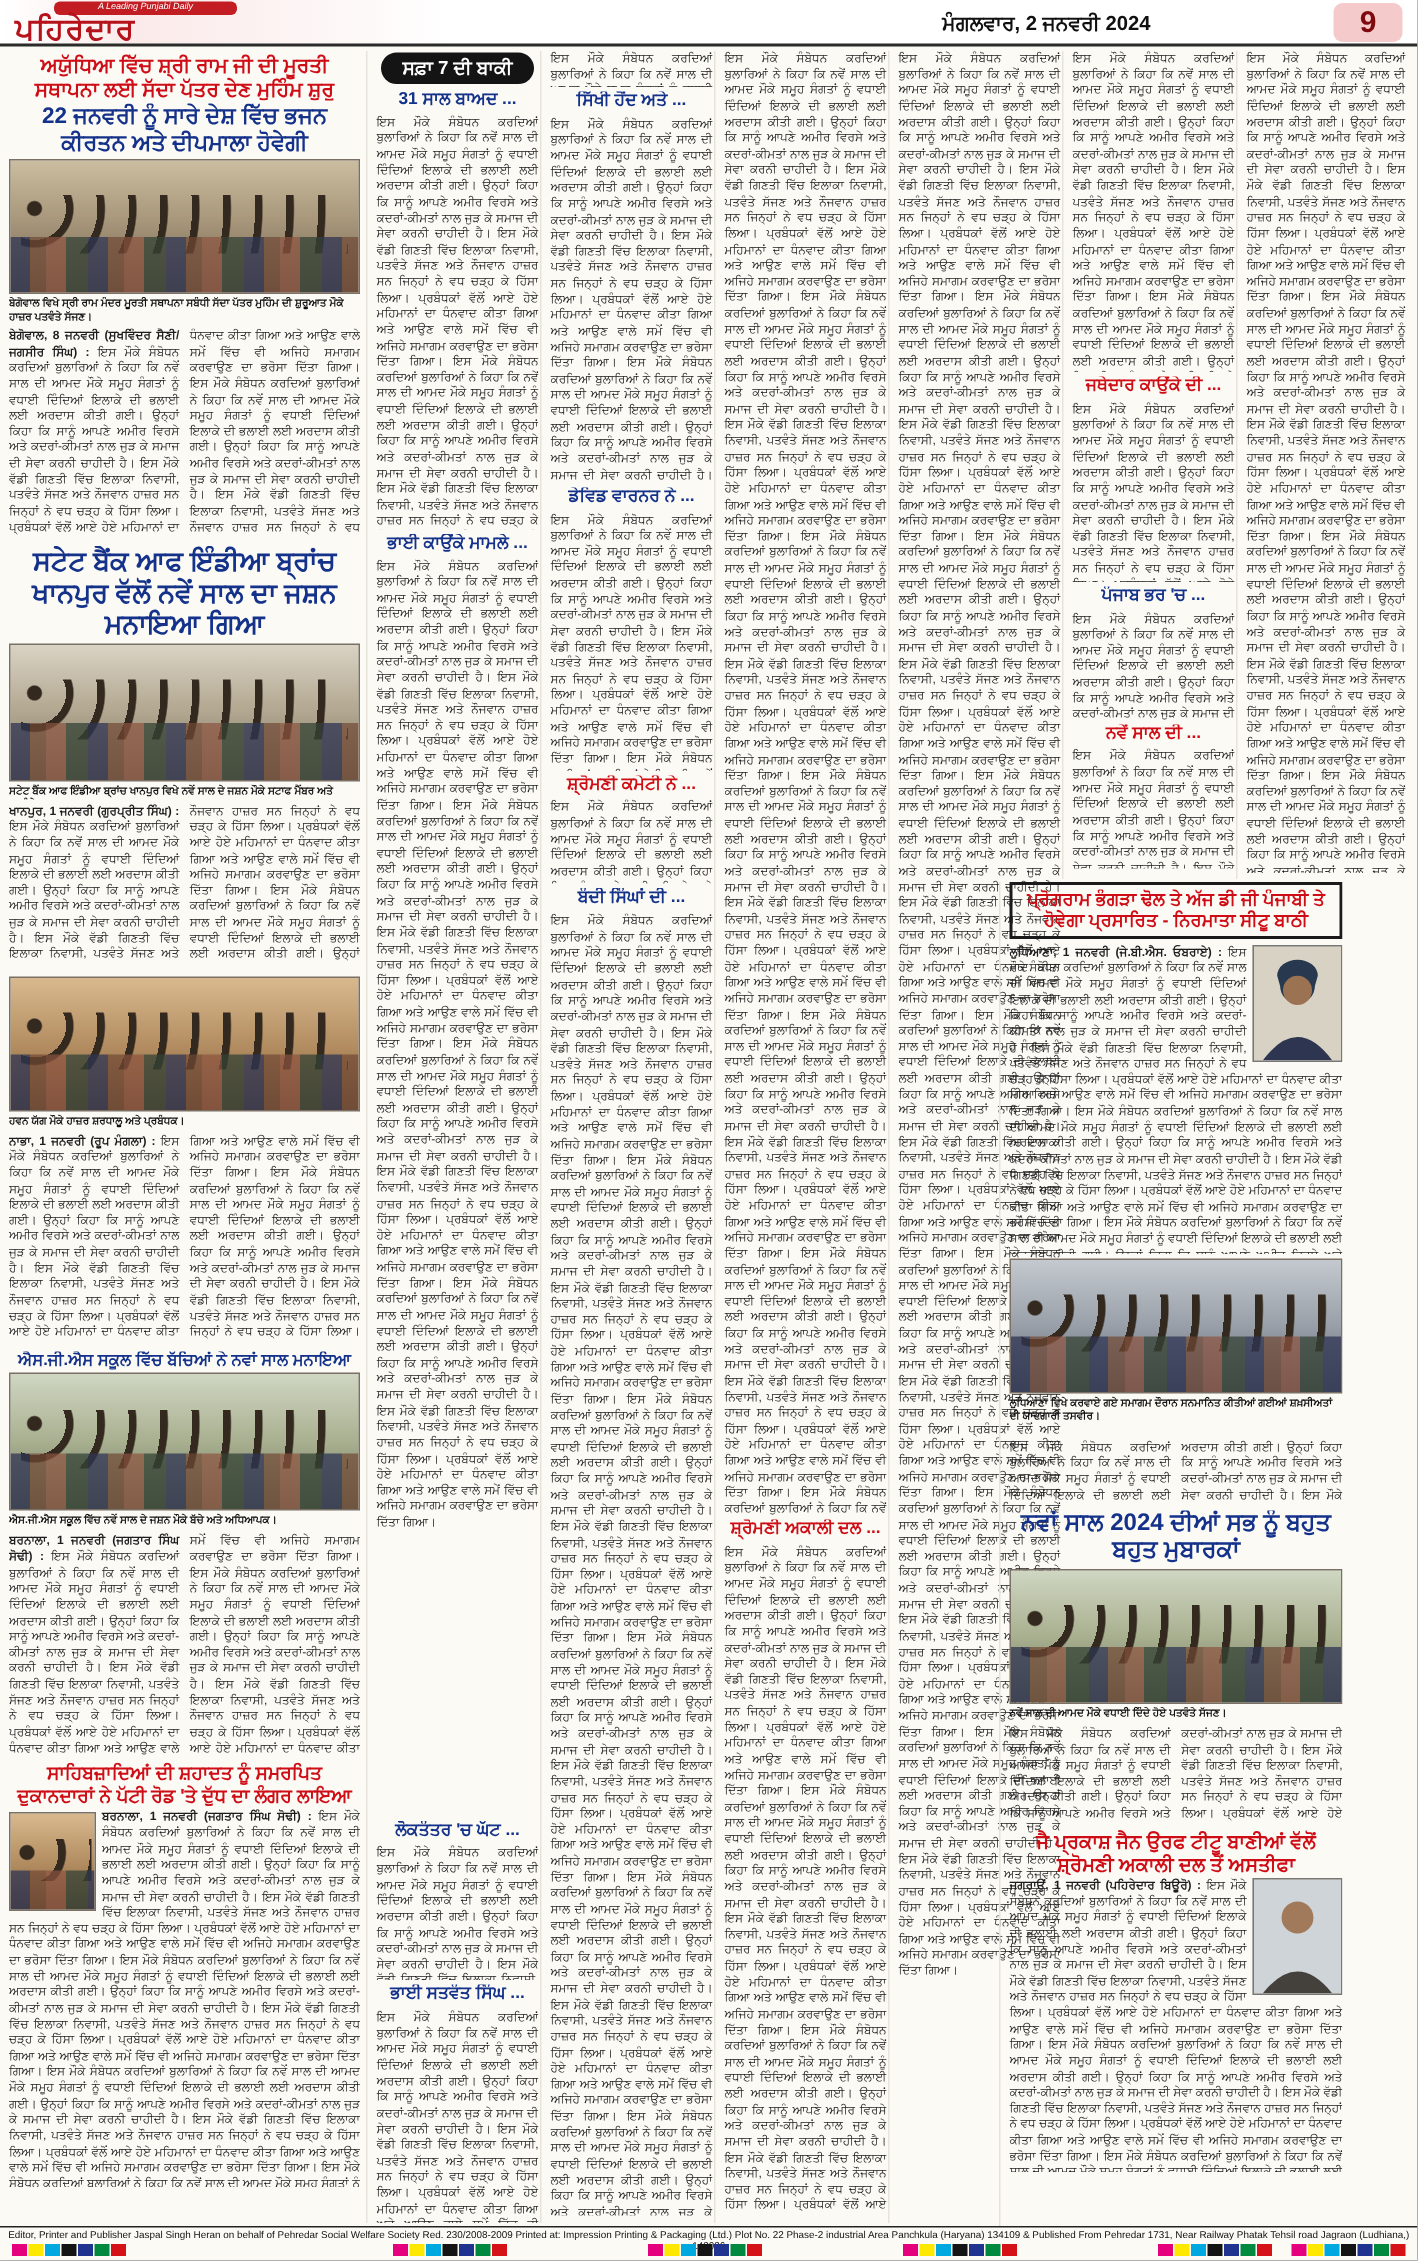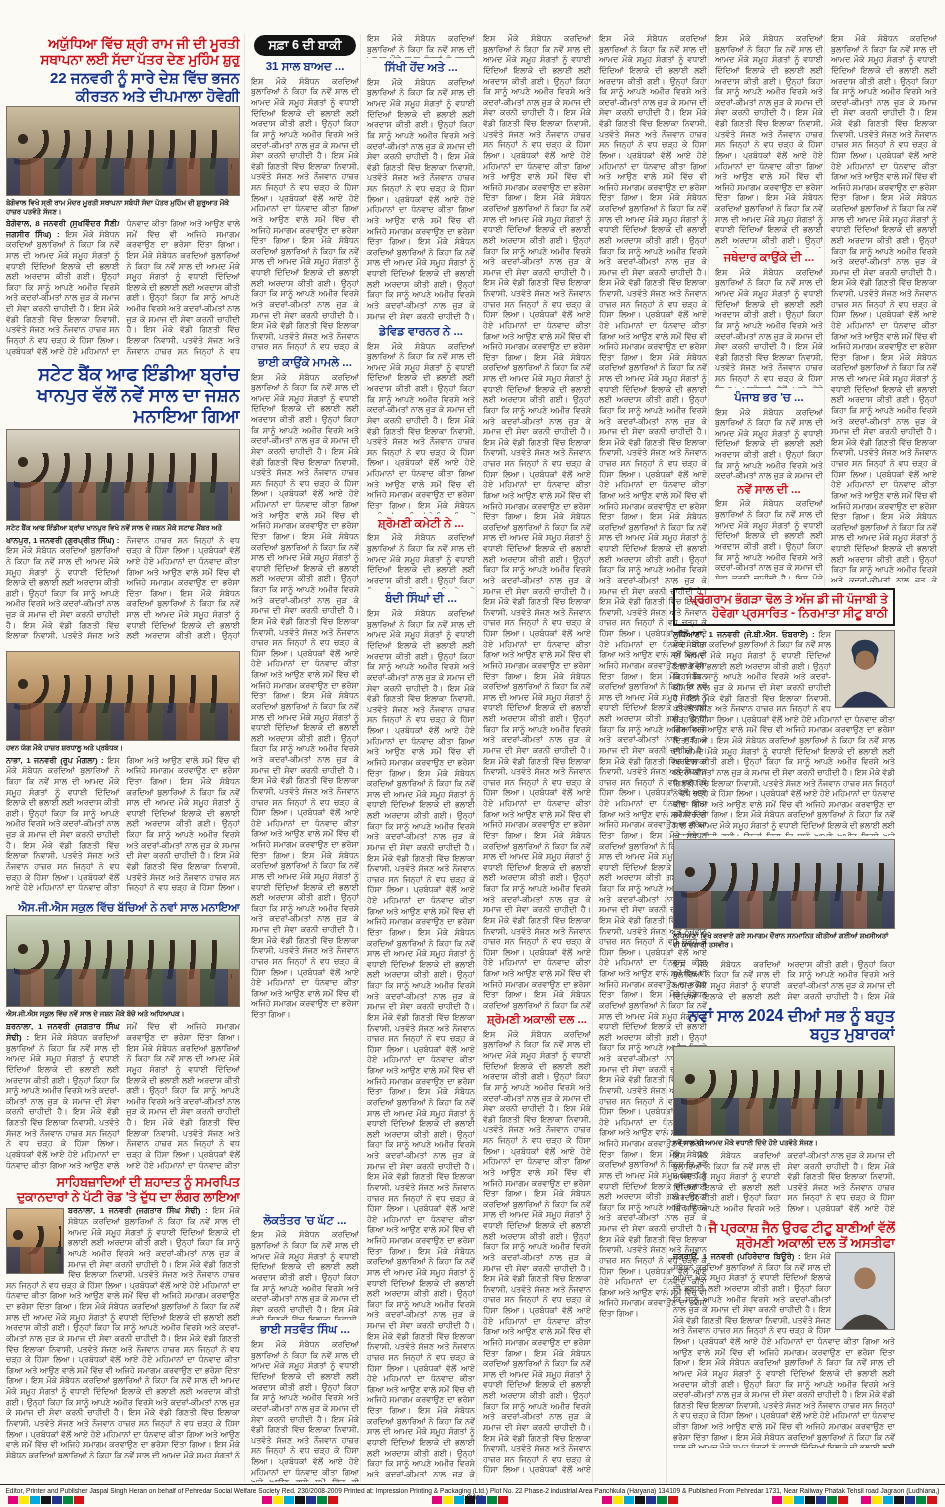--- a/index.html
+++ b/index.html
@@ -19,21 +19,21 @@
            text-align:center;font-size:20px;font-weight:bold;color:#7e0a10;line-height:26px}
 
   
   .col{top:34px;height:1448px;overflow:hidden}
   .vline{border-left:1px solid #e8e3da;padding-left:6px}
   .body-text{font-size:8px;line-height:1.33;text-align:justify;color:#1d1d1d;overflow:hidden;margin-bottom:3px}
   .lead{font-weight:bold}
   .two-col{column-count:2;column-gap:7px}
   .subhead{font-weight:bold;text-align:center;font-size:11.5px;line-height:1.2;margin:3px 0;overflow:hidden;white-space:nowrap}
   .red{color:#cf0d16}.blue{color:#15328b}
-  .hl{font-weight:bold;text-align:right;line-height:1.16;overflow:hidden;margin:2px 0}
+  .hl{font-weight:bold;text-align:center;line-height:1.16;overflow:hidden;margin:2px 0}
 
   
   .photo{position:relative;border:1px solid #7a7065;overflow:hidden;margin-bottom:2px}
   .photo::before{content:"";position:absolute;inset:26% 3% 30% 3%;
      background:repeating-radial-gradient(circle at 9px 9px,#33291f 0 4.5px,rgba(0,0,0,0) 5.5px 21px)}
   .photo::after{content:"";position:absolute;left:0;right:0;bottom:0;height:42%;
      background:repeating-linear-gradient(90deg,rgba(46,52,82,.75) 0 13px,rgba(112,72,52,.7) 13px 24px,
        rgba(140,83,63,.7) 24px 37px,rgba(52,66,52,.75) 37px 52px)}
   .ph-a{background:linear-gradient(180deg,#cbbd9f,#a8977b 45%,#6f6150)}
   .ph-b{background:linear-gradient(180deg,#d9d3c4,#b1a68f 50%,#7c7260)}
@@ -52,20 +52,28 @@
   .footer{left:0;top:1484px;width:945px;border-top:1.5px solid #222;padding-top:2px;text-align:center;
           font-size:6.6px;color:#111}
   .cbar{position:absolute;top:1496px;height:8px;display:flex;gap:1px}
   .cbar span{width:10px;height:8px;display:block}
 </style>
 </head>
 <body>
 
 <div id="page">
 
+  <div class="abs header">
+    <div>
+      <div class="ribbon">A Leading Punjabi Daily</div>
+      <div class="mast-title">ਪਹਿਰੇਦਾਰ</div>
+    </div>
+    <div class="hdr-date">ਮੰਗਲਵਾਰ, 2 ਜਨਵਰੀ 2024</div>
+    <div class="pagenum">9</div>
+  </div>
 
   <div class="abs" style="left:6px;top:34px;width:234px;height:1448px;overflow:hidden">
 
     <h2 class="hl red" style="font-size:13.5px">ਅਯੁੱਧਿਆ ਵਿੱਚ ਸ਼੍ਰੀ ਰਾਮ ਜੀ ਦੀ ਮੂਰਤੀ ਸਥਾਪਨਾ ਲਈ ਸੱਦਾ ਪੱਤਰ ਦੇਣ ਮੁਹਿੰਮ ਸ਼ੁਰੂ</h2>
     <h3 class="hl blue" style="font-size:15px;margin:1px 0 2px">22 ਜਨਵਰੀ ਨੂੰ ਸਾਰੇ ਦੇਸ਼ ਵਿੱਚ ਭਜਨ ਕੀਰਤਨ ਅਤੇ ਦੀਪਮਾਲਾ ਹੋਵੇਗੀ</h3>
     <div class="photo ph-a" style="height:90px"></div>
     <p class="caption" style="height:18px">ਬੇਗੋਵਾਲ ਵਿਖੇ ਸ੍ਰੀ ਰਾਮ ਮੰਦਰ ਮੂਰਤੀ ਸਥਾਪਨਾ ਸਬੰਧੀ ਸੱਦਾ ਪੱਤਰ ਮੁਹਿੰਮ ਦੀ ਸ਼ੁਰੂਆਤ ਮੌਕੇ ਹਾਜ਼ਰ ਪਤਵੰਤੇ ਸੱਜਣ।</p>
     <div class="body-text two-col" style="height:142px">
       <span class="lead">ਬੇਗੋਵਾਲ, 8 ਜਨਵਰੀ (ਸੁਖਵਿੰਦਰ ਸੈਣੀ/ਜਗਸੀਰ ਸਿੰਘ) :</span>
       <span>ਇਸ ਮੌਕੇ ਸੰਬੋਧਨ ਕਰਦਿਆਂ ਬੁਲਾਰਿਆਂ ਨੇ ਕਿਹਾ ਕਿ ਨਵੇਂ ਸਾਲ ਦੀ ਆਮਦ ਮੌਕੇ ਸਮੂਹ ਸੰਗਤਾਂ ਨੂੰ ਵਧਾਈ ਦਿੰਦਿਆਂ ਇਲਾਕੇ ਦੀ ਭਲਾਈ ਲਈ ਅਰਦਾਸ ਕੀਤੀ ਗਈ। ਉਨ੍ਹਾਂ ਕਿਹਾ ਕਿ ਸਾਨੂੰ ਆਪਣੇ ਅਮੀਰ ਵਿਰਸੇ ਅਤੇ ਕਦਰਾਂ-ਕੀਮਤਾਂ ਨਾਲ ਜੁੜ ਕੇ ਸਮਾਜ ਦੀ ਸੇਵਾ ਕਰਨੀ ਚਾਹੀਦੀ ਹੈ। ਇਸ ਮੌਕੇ ਵੱਡੀ ਗਿਣਤੀ ਵਿੱਚ ਇਲਾਕਾ ਨਿਵਾਸੀ, ਪਤਵੰਤੇ ਸੱਜਣ ਅਤੇ ਨੌਜਵਾਨ ਹਾਜ਼ਰ ਸਨ ਜਿਨ੍ਹਾਂ ਨੇ ਵਧ ਚੜ੍ਹ ਕੇ ਹਿੱਸਾ ਲਿਆ। ਪ੍ਰਬੰਧਕਾਂ ਵੱਲੋਂ ਆਏ ਹੋਏ ਮਹਿਮਾਨਾਂ ਦਾ ਧੰਨਵਾਦ ਕੀਤਾ ਗਿਆ ਅਤੇ ਆਉਣ ਵਾਲੇ ਸਮੇਂ ਵਿੱਚ ਵੀ ਅਜਿਹੇ ਸਮਾਗਮ ਕਰਵਾਉਣ ਦਾ ਭਰੋਸਾ ਦਿੱਤਾ ਗਿਆ। ਇਸ ਮੌਕੇ ਸੰਬੋਧਨ ਕਰਦਿਆਂ ਬੁਲਾਰਿਆਂ ਨੇ ਕਿਹਾ ਕਿ ਨਵੇਂ ਸਾਲ ਦੀ ਆਮਦ ਮੌਕੇ ਸਮੂਹ ਸੰਗਤਾਂ ਨੂੰ ਵਧਾਈ ਦਿੰਦਿਆਂ ਇਲਾਕੇ ਦੀ ਭਲਾਈ ਲਈ ਅਰਦਾਸ ਕੀਤੀ ਗਈ। ਉਨ੍ਹਾਂ ਕਿਹਾ ਕਿ ਸਾਨੂੰ ਆਪਣੇ ਅਮੀਰ ਵਿਰਸੇ ਅਤੇ ਕਦਰਾਂ-ਕੀਮਤਾਂ ਨਾਲ ਜੁੜ ਕੇ ਸਮਾਜ ਦੀ ਸੇਵਾ ਕਰਨੀ ਚਾਹੀਦੀ ਹੈ। ਇਸ ਮੌਕੇ ਵੱਡੀ ਗਿਣਤੀ ਵਿੱਚ ਇਲਾਕਾ ਨਿਵਾਸੀ, ਪਤਵੰਤੇ ਸੱਜਣ ਅਤੇ ਨੌਜਵਾਨ ਹਾਜ਼ਰ ਸਨ ਜਿਨ੍ਹਾਂ ਨੇ ਵਧ ਚੜ੍ਹ ਕੇ ਹਿੱਸਾ ਲਿਆ। ਪ੍ਰਬੰਧਕਾਂ ਵੱਲੋਂ ਆਏ ਹੋਏ ਮਹਿਮਾਨਾਂ ਦਾ ਧੰਨਵਾਦ ਕੀਤਾ ਗਿਆ ਅਤੇ ਆਉਣ ਵਾਲੇ ਸਮੇਂ ਵਿੱਚ ਵੀ ਅਜਿਹੇ ਸਮਾਗਮ ਕਰਵਾਉਣ ਦਾ ਭਰੋਸਾ ਦਿੱਤਾ ਗਿਆ। ਇਸ ਮੌਕੇ ਸੰਬੋਧਨ ਕਰਦਿਆਂ ਬੁਲਾਰਿਆਂ ਨੇ ਕਿਹਾ ਕਿ ਨਵੇਂ ਸਾਲ ਦੀ ਆਮਦ ਮੌਕੇ ਸਮੂਹ ਸੰਗਤਾਂ ਨੂੰ ਵਧਾਈ ਦਿੰਦਿਆਂ ਇਲਾਕੇ ਦੀ ਭਲਾਈ ਲਈ ਅਰਦਾਸ ਕੀਤੀ ਗਈ। ਉਨ੍ਹਾਂ ਕਿਹਾ ਕਿ ਸਾਨੂੰ ਆਪਣੇ ਅਮੀਰ ਵਿਰਸੇ ਅਤੇ ਕਦਰਾਂ-ਕੀਮਤਾਂ ਨਾਲ ਜੁੜ ਕੇ ਸਮਾਜ ਦੀ ਸੇਵਾ ਕਰਨੀ ਚਾਹੀਦੀ ਹੈ। ਇਸ ਮੌਕੇ ਵੱਡੀ ਗਿਣਤੀ ਵਿੱਚ ਇਲਾਕਾ ਨਿਵਾਸੀ, ਪਤਵੰਤੇ ਸੱਜਣ ਅਤੇ ਨੌਜਵਾਨ ਹਾਜ਼ਰ ਸਨ ਜਿਨ੍ਹਾਂ ਨੇ ਵਧ ਚੜ੍ਹ ਕੇ ਹਿੱਸਾ ਲਿਆ। ਪ੍ਰਬੰਧਕਾਂ ਵੱਲੋਂ ਆਏ ਹੋਏ ਮਹਿਮਾਨਾਂ ਦਾ ਧੰਨਵਾਦ ਕੀਤਾ ਗਿਆ ਅਤੇ ਆਉਣ ਵਾਲੇ ਸਮੇਂ ਵਿੱਚ ਵੀ ਅਜਿਹੇ ਸਮਾਗਮ ਕਰਵਾਉਣ ਦਾ ਭਰੋਸਾ ਦਿੱਤਾ ਗਿਆ। ਇਸ ਮੌਕੇ ਸੰਬੋਧਨ ਕਰਦਿਆਂ ਬੁਲਾਰਿਆਂ ਨੇ ਕਿਹਾ ਕਿ ਨਵੇਂ ਸਾਲ ਦੀ ਆਮਦ ਮੌਕੇ ਸਮੂਹ ਸੰਗਤਾਂ ਨੂੰ ਵਧਾਈ ਦਿੰਦਿਆਂ ਇਲਾਕੇ ਦੀ ਭਲਾਈ ਲਈ ਅਰਦਾਸ ਕੀਤੀ ਗਈ। ਉਨ੍ਹਾਂ ਕਿਹਾ ਕਿ ਸਾਨੂੰ ਆਪਣੇ ਅਮੀਰ ਵਿਰਸੇ ਅਤੇ ਕਦਰਾਂ-ਕੀਮਤਾਂ ਨਾਲ ਜੁੜ ਕੇ ਸਮਾਜ ਦੀ ਸੇਵਾ ਕਰਨੀ ਚਾਹੀਦੀ ਹੈ। ਇਸ ਮੌਕੇ ਵੱਡੀ ਗਿਣਤੀ ਵਿੱਚ ਇਲਾਕਾ ਨਿਵਾਸੀ, ਪਤਵੰਤੇ ਸੱਜਣ ਅਤੇ ਨੌਜਵਾਨ ਹਾਜ਼ਰ ਸਨ ਜਿਨ੍ਹਾਂ ਨੇ ਵਧ ਚੜ੍ਹ ਕੇ ਹਿੱਸਾ ਲਿਆ। ਪ੍ਰਬੰਧਕਾਂ ਵੱਲੋਂ ਆਏ ਹੋਏ ਮਹਿਮਾਨਾਂ ਦਾ ਧੰਨਵਾਦ ਕੀਤਾ ਗਿਆ ਅਤੇ ਆਉਣ ਵਾਲੇ ਸਮੇਂ ਵਿੱਚ ਵੀ ਅਜਿਹੇ ਸਮਾਗਮ ਕਰਵਾਉਣ ਦਾ ਭਰੋਸਾ ਦਿੱਤਾ ਗਿਆ।</span>
@@ -96,21 +104,21 @@
 
     <h2 class="hl red" style="font-size:12.5px">ਸਾਹਿਬਜ਼ਾਦਿਆਂ ਦੀ ਸ਼ਹਾਦਤ ਨੂੰ ਸਮਰਪਿਤ ਦੁਕਾਨਦਾਰਾਂ ਨੇ ਪੱਟੀ ਰੋਡ 'ਤੇ ਦੁੱਧ ਦਾ ਲੰਗਰ ਲਾਇਆ</h2>
     <div class="body-text" style="height:252px">
       <div class="photo ph-c floatphoto-l"></div>
       <span class="lead">ਬਰਨਾਲਾ, 1 ਜਨਵਰੀ (ਜਗਤਾਰ ਸਿੰਘ ਸੋਢੀ) :</span>
       <span>ਇਸ ਮੌਕੇ ਸੰਬੋਧਨ ਕਰਦਿਆਂ ਬੁਲਾਰਿਆਂ ਨੇ ਕਿਹਾ ਕਿ ਨਵੇਂ ਸਾਲ ਦੀ ਆਮਦ ਮੌਕੇ ਸਮੂਹ ਸੰਗਤਾਂ ਨੂੰ ਵਧਾਈ ਦਿੰਦਿਆਂ ਇਲਾਕੇ ਦੀ ਭਲਾਈ ਲਈ ਅਰਦਾਸ ਕੀਤੀ ਗਈ। ਉਨ੍ਹਾਂ ਕਿਹਾ ਕਿ ਸਾਨੂੰ ਆਪਣੇ ਅਮੀਰ ਵਿਰਸੇ ਅਤੇ ਕਦਰਾਂ-ਕੀਮਤਾਂ ਨਾਲ ਜੁੜ ਕੇ ਸਮਾਜ ਦੀ ਸੇਵਾ ਕਰਨੀ ਚਾਹੀਦੀ ਹੈ। ਇਸ ਮੌਕੇ ਵੱਡੀ ਗਿਣਤੀ ਵਿੱਚ ਇਲਾਕਾ ਨਿਵਾਸੀ, ਪਤਵੰਤੇ ਸੱਜਣ ਅਤੇ ਨੌਜਵਾਨ ਹਾਜ਼ਰ ਸਨ ਜਿਨ੍ਹਾਂ ਨੇ ਵਧ ਚੜ੍ਹ ਕੇ ਹਿੱਸਾ ਲਿਆ। ਪ੍ਰਬੰਧਕਾਂ ਵੱਲੋਂ ਆਏ ਹੋਏ ਮਹਿਮਾਨਾਂ ਦਾ ਧੰਨਵਾਦ ਕੀਤਾ ਗਿਆ ਅਤੇ ਆਉਣ ਵਾਲੇ ਸਮੇਂ ਵਿੱਚ ਵੀ ਅਜਿਹੇ ਸਮਾਗਮ ਕਰਵਾਉਣ ਦਾ ਭਰੋਸਾ ਦਿੱਤਾ ਗਿਆ। ਇਸ ਮੌਕੇ ਸੰਬੋਧਨ ਕਰਦਿਆਂ ਬੁਲਾਰਿਆਂ ਨੇ ਕਿਹਾ ਕਿ ਨਵੇਂ ਸਾਲ ਦੀ ਆਮਦ ਮੌਕੇ ਸਮੂਹ ਸੰਗਤਾਂ ਨੂੰ ਵਧਾਈ ਦਿੰਦਿਆਂ ਇਲਾਕੇ ਦੀ ਭਲਾਈ ਲਈ ਅਰਦਾਸ ਕੀਤੀ ਗਈ। ਉਨ੍ਹਾਂ ਕਿਹਾ ਕਿ ਸਾਨੂੰ ਆਪਣੇ ਅਮੀਰ ਵਿਰਸੇ ਅਤੇ ਕਦਰਾਂ-ਕੀਮਤਾਂ ਨਾਲ ਜੁੜ ਕੇ ਸਮਾਜ ਦੀ ਸੇਵਾ ਕਰਨੀ ਚਾਹੀਦੀ ਹੈ। ਇਸ ਮੌਕੇ ਵੱਡੀ ਗਿਣਤੀ ਵਿੱਚ ਇਲਾਕਾ ਨਿਵਾਸੀ, ਪਤਵੰਤੇ ਸੱਜਣ ਅਤੇ ਨੌਜਵਾਨ ਹਾਜ਼ਰ ਸਨ ਜਿਨ੍ਹਾਂ ਨੇ ਵਧ ਚੜ੍ਹ ਕੇ ਹਿੱਸਾ ਲਿਆ। ਪ੍ਰਬੰਧਕਾਂ ਵੱਲੋਂ ਆਏ ਹੋਏ ਮਹਿਮਾਨਾਂ ਦਾ ਧੰਨਵਾਦ ਕੀਤਾ ਗਿਆ ਅਤੇ ਆਉਣ ਵਾਲੇ ਸਮੇਂ ਵਿੱਚ ਵੀ ਅਜਿਹੇ ਸਮਾਗਮ ਕਰਵਾਉਣ ਦਾ ਭਰੋਸਾ ਦਿੱਤਾ ਗਿਆ। ਇਸ ਮੌਕੇ ਸੰਬੋਧਨ ਕਰਦਿਆਂ ਬੁਲਾਰਿਆਂ ਨੇ ਕਿਹਾ ਕਿ ਨਵੇਂ ਸਾਲ ਦੀ ਆਮਦ ਮੌਕੇ ਸਮੂਹ ਸੰਗਤਾਂ ਨੂੰ ਵਧਾਈ ਦਿੰਦਿਆਂ ਇਲਾਕੇ ਦੀ ਭਲਾਈ ਲਈ ਅਰਦਾਸ ਕੀਤੀ ਗਈ। ਉਨ੍ਹਾਂ ਕਿਹਾ ਕਿ ਸਾਨੂੰ ਆਪਣੇ ਅਮੀਰ ਵਿਰਸੇ ਅਤੇ ਕਦਰਾਂ-ਕੀਮਤਾਂ ਨਾਲ ਜੁੜ ਕੇ ਸਮਾਜ ਦੀ ਸੇਵਾ ਕਰਨੀ ਚਾਹੀਦੀ ਹੈ। ਇਸ ਮੌਕੇ ਵੱਡੀ ਗਿਣਤੀ ਵਿੱਚ ਇਲਾਕਾ ਨਿਵਾਸੀ, ਪਤਵੰਤੇ ਸੱਜਣ ਅਤੇ ਨੌਜਵਾਨ ਹਾਜ਼ਰ ਸਨ ਜਿਨ੍ਹਾਂ ਨੇ ਵਧ ਚੜ੍ਹ ਕੇ ਹਿੱਸਾ ਲਿਆ। ਪ੍ਰਬੰਧਕਾਂ ਵੱਲੋਂ ਆਏ ਹੋਏ ਮਹਿਮਾਨਾਂ ਦਾ ਧੰਨਵਾਦ ਕੀਤਾ ਗਿਆ ਅਤੇ ਆਉਣ ਵਾਲੇ ਸਮੇਂ ਵਿੱਚ ਵੀ ਅਜਿਹੇ ਸਮਾਗਮ ਕਰਵਾਉਣ ਦਾ ਭਰੋਸਾ ਦਿੱਤਾ ਗਿਆ। ਇਸ ਮੌਕੇ ਸੰਬੋਧਨ ਕਰਦਿਆਂ ਬੁਲਾਰਿਆਂ ਨੇ ਕਿਹਾ ਕਿ ਨਵੇਂ ਸਾਲ ਦੀ ਆਮਦ ਮੌਕੇ ਸਮੂਹ ਸੰਗਤਾਂ ਨੂੰ ਵਧਾਈ ਦਿੰਦਿਆਂ ਇਲਾਕੇ ਦੀ ਭਲਾਈ ਲਈ ਅਰਦਾਸ ਕੀਤੀ ਗਈ। ਉਨ੍ਹਾਂ ਕਿਹਾ ਕਿ ਸਾਨੂੰ ਆਪਣੇ ਅਮੀਰ ਵਿਰਸੇ ਅਤੇ ਕਦਰਾਂ-ਕੀਮਤਾਂ ਨਾਲ ਜੁੜ ਕੇ ਸਮਾਜ ਦੀ ਸੇਵਾ ਕਰਨੀ ਚਾਹੀਦੀ ਹੈ। ਇਸ ਮੌਕੇ ਵੱਡੀ ਗਿਣਤੀ ਵਿੱਚ ਇਲਾਕਾ ਨਿਵਾਸੀ, ਪਤਵੰਤੇ ਸੱਜਣ ਅਤੇ ਨੌਜਵਾਨ ਹਾਜ਼ਰ ਸਨ ਜਿਨ੍ਹਾਂ ਨੇ ਵਧ ਚੜ੍ਹ ਕੇ ਹਿੱਸਾ ਲਿਆ। ਪ੍ਰਬੰਧਕਾਂ ਵੱਲੋਂ ਆਏ ਹੋਏ ਮਹਿਮਾਨਾਂ ਦਾ ਧੰਨਵਾਦ ਕੀਤਾ ਗਿਆ ਅਤੇ ਆਉਣ ਵਾਲੇ ਸਮੇਂ ਵਿੱਚ ਵੀ ਅਜਿਹੇ ਸਮਾਗਮ ਕਰਵਾਉਣ ਦਾ ਭਰੋਸਾ ਦਿੱਤਾ ਗਿਆ।</span>
     </div>
   </div>
 
   <div class="abs col vline" style="left:244px;width:115px">
-    <div class="capsule">ਸਫ਼ਾ 6 ਦੀ ਬਾਕੀ</div>
+    <div class="capsule">ਸਫ਼ਾ 7 ਦੀ ਬਾਕੀ</div>
     <div class="subhead blue">31 ਸਾਲ ਬਾਅਦ ...</div>
     <div class="body-text" style="height:276px"><span>ਇਸ ਮੌਕੇ ਸੰਬੋਧਨ ਕਰਦਿਆਂ ਬੁਲਾਰਿਆਂ ਨੇ ਕਿਹਾ ਕਿ ਨਵੇਂ ਸਾਲ ਦੀ ਆਮਦ ਮੌਕੇ ਸਮੂਹ ਸੰਗਤਾਂ ਨੂੰ ਵਧਾਈ ਦਿੰਦਿਆਂ ਇਲਾਕੇ ਦੀ ਭਲਾਈ ਲਈ ਅਰਦਾਸ ਕੀਤੀ ਗਈ। ਉਨ੍ਹਾਂ ਕਿਹਾ ਕਿ ਸਾਨੂੰ ਆਪਣੇ ਅਮੀਰ ਵਿਰਸੇ ਅਤੇ ਕਦਰਾਂ-ਕੀਮਤਾਂ ਨਾਲ ਜੁੜ ਕੇ ਸਮਾਜ ਦੀ ਸੇਵਾ ਕਰਨੀ ਚਾਹੀਦੀ ਹੈ। ਇਸ ਮੌਕੇ ਵੱਡੀ ਗਿਣਤੀ ਵਿੱਚ ਇਲਾਕਾ ਨਿਵਾਸੀ, ਪਤਵੰਤੇ ਸੱਜਣ ਅਤੇ ਨੌਜਵਾਨ ਹਾਜ਼ਰ ਸਨ ਜਿਨ੍ਹਾਂ ਨੇ ਵਧ ਚੜ੍ਹ ਕੇ ਹਿੱਸਾ ਲਿਆ। ਪ੍ਰਬੰਧਕਾਂ ਵੱਲੋਂ ਆਏ ਹੋਏ ਮਹਿਮਾਨਾਂ ਦਾ ਧੰਨਵਾਦ ਕੀਤਾ ਗਿਆ ਅਤੇ ਆਉਣ ਵਾਲੇ ਸਮੇਂ ਵਿੱਚ ਵੀ ਅਜਿਹੇ ਸਮਾਗਮ ਕਰਵਾਉਣ ਦਾ ਭਰੋਸਾ ਦਿੱਤਾ ਗਿਆ। ਇਸ ਮੌਕੇ ਸੰਬੋਧਨ ਕਰਦਿਆਂ ਬੁਲਾਰਿਆਂ ਨੇ ਕਿਹਾ ਕਿ ਨਵੇਂ ਸਾਲ ਦੀ ਆਮਦ ਮੌਕੇ ਸਮੂਹ ਸੰਗਤਾਂ ਨੂੰ ਵਧਾਈ ਦਿੰਦਿਆਂ ਇਲਾਕੇ ਦੀ ਭਲਾਈ ਲਈ ਅਰਦਾਸ ਕੀਤੀ ਗਈ। ਉਨ੍ਹਾਂ ਕਿਹਾ ਕਿ ਸਾਨੂੰ ਆਪਣੇ ਅਮੀਰ ਵਿਰਸੇ ਅਤੇ ਕਦਰਾਂ-ਕੀਮਤਾਂ ਨਾਲ ਜੁੜ ਕੇ ਸਮਾਜ ਦੀ ਸੇਵਾ ਕਰਨੀ ਚਾਹੀਦੀ ਹੈ। ਇਸ ਮੌਕੇ ਵੱਡੀ ਗਿਣਤੀ ਵਿੱਚ ਇਲਾਕਾ ਨਿਵਾਸੀ, ਪਤਵੰਤੇ ਸੱਜਣ ਅਤੇ ਨੌਜਵਾਨ ਹਾਜ਼ਰ ਸਨ ਜਿਨ੍ਹਾਂ ਨੇ ਵਧ ਚੜ੍ਹ ਕੇ ਹਿੱਸਾ ਲਿਆ। ਪ੍ਰਬੰਧਕਾਂ ਵੱਲੋਂ ਆਏ ਹੋਏ ਮਹਿਮਾਨਾਂ ਦਾ ਧੰਨਵਾਦ ਕੀਤਾ ਗਿਆ ਅਤੇ ਆਉਣ ਵਾਲੇ ਸਮੇਂ ਵਿੱਚ ਵੀ ਅਜਿਹੇ ਸਮਾਗਮ ਕਰਵਾਉਣ ਦਾ ਭਰੋਸਾ ਦਿੱਤਾ ਗਿਆ। ਇਸ ਮੌਕੇ ਸੰਬੋਧਨ ਕਰਦਿਆਂ ਬੁਲਾਰਿਆਂ ਨੇ ਕਿਹਾ ਕਿ ਨਵੇਂ ਸਾਲ ਦੀ ਆਮਦ ਮੌਕੇ ਸਮੂਹ ਸੰਗਤਾਂ ਨੂੰ ਵਧਾਈ ਦਿੰਦਿਆਂ ਇਲਾਕੇ ਦੀ ਭਲਾਈ ਲਈ ਅਰਦਾਸ ਕੀਤੀ ਗਈ। ਉਨ੍ਹਾਂ ਕਿਹਾ ਕਿ ਸਾਨੂੰ ਆਪਣੇ ਅਮੀਰ ਵਿਰਸੇ ਅਤੇ ਕਦਰਾਂ-ਕੀਮਤਾਂ ਨਾਲ ਜੁੜ ਕੇ ਸਮਾਜ ਦੀ ਸੇਵਾ ਕਰਨੀ ਚਾਹੀਦੀ ਹੈ। ਇਸ ਮੌਕੇ ਵੱਡੀ ਗਿਣਤੀ ਵਿੱਚ ਇਲਾਕਾ ਨਿਵਾਸੀ, ਪਤਵੰਤੇ ਸੱਜਣ ਅਤੇ ਨੌਜਵਾਨ ਹਾਜ਼ਰ ਸਨ ਜਿਨ੍ਹਾਂ ਨੇ ਵਧ ਚੜ੍ਹ ਕੇ ਹਿੱਸਾ ਲਿਆ। ਪ੍ਰਬੰਧਕਾਂ ਵੱਲੋਂ ਆਏ ਹੋਏ ਮਹਿਮਾਨਾਂ ਦਾ ਧੰਨਵਾਦ ਕੀਤਾ ਗਿਆ ਅਤੇ ਆਉਣ ਵਾਲੇ ਸਮੇਂ ਵਿੱਚ ਵੀ ਅਜਿਹੇ ਸਮਾਗਮ ਕਰਵਾਉਣ ਦਾ ਭਰੋਸਾ ਦਿੱਤਾ ਗਿਆ। ਇਸ ਮੌਕੇ ਸੰਬੋਧਨ ਕਰਦਿਆਂ ਬੁਲਾਰਿਆਂ ਨੇ ਕਿਹਾ ਕਿ ਨਵੇਂ ਸਾਲ ਦੀ ਆਮਦ ਮੌਕੇ ਸਮੂਹ ਸੰਗਤਾਂ ਨੂੰ ਵਧਾਈ ਦਿੰਦਿਆਂ ਇਲਾਕੇ ਦੀ ਭਲਾਈ ਲਈ ਅਰਦਾਸ ਕੀਤੀ ਗਈ। ਉਨ੍ਹਾਂ ਕਿਹਾ ਕਿ ਸਾਨੂੰ ਆਪਣੇ ਅਮੀਰ ਵਿਰਸੇ ਅਤੇ ਕਦਰਾਂ-ਕੀਮਤਾਂ ਨਾਲ ਜੁੜ ਕੇ ਸਮਾਜ ਦੀ ਸੇਵਾ ਕਰਨੀ ਚਾਹੀਦੀ ਹੈ। ਇਸ ਮੌਕੇ ਵੱਡੀ ਗਿਣਤੀ ਵਿੱਚ ਇਲਾਕਾ ਨਿਵਾਸੀ, ਪਤਵੰਤੇ ਸੱਜਣ ਅਤੇ ਨੌਜਵਾਨ ਹਾਜ਼ਰ ਸਨ ਜਿਨ੍ਹਾਂ ਨੇ ਵਧ ਚੜ੍ਹ ਕੇ ਹਿੱਸਾ ਲਿਆ। ਪ੍ਰਬੰਧਕਾਂ ਵੱਲੋਂ ਆਏ ਹੋਏ ਮਹਿਮਾਨਾਂ ਦਾ ਧੰਨਵਾਦ ਕੀਤਾ ਗਿਆ ਅਤੇ ਆਉਣ ਵਾਲੇ ਸਮੇਂ ਵਿੱਚ ਵੀ ਅਜਿਹੇ ਸਮਾਗਮ ਕਰਵਾਉਣ ਦਾ ਭਰੋਸਾ ਦਿੱਤਾ ਗਿਆ।</span></div>
     <div class="subhead blue">ਭਾਈ ਕਾਉਂਕੇ ਮਾਮਲੇ ...</div>
     <div class="body-text" style="height:838px"><span>ਇਸ ਮੌਕੇ ਸੰਬੋਧਨ ਕਰਦਿਆਂ ਬੁਲਾਰਿਆਂ ਨੇ ਕਿਹਾ ਕਿ ਨਵੇਂ ਸਾਲ ਦੀ ਆਮਦ ਮੌਕੇ ਸਮੂਹ ਸੰਗਤਾਂ ਨੂੰ ਵਧਾਈ ਦਿੰਦਿਆਂ ਇਲਾਕੇ ਦੀ ਭਲਾਈ ਲਈ ਅਰਦਾਸ ਕੀਤੀ ਗਈ। ਉਨ੍ਹਾਂ ਕਿਹਾ ਕਿ ਸਾਨੂੰ ਆਪਣੇ ਅਮੀਰ ਵਿਰਸੇ ਅਤੇ ਕਦਰਾਂ-ਕੀਮਤਾਂ ਨਾਲ ਜੁੜ ਕੇ ਸਮਾਜ ਦੀ ਸੇਵਾ ਕਰਨੀ ਚਾਹੀਦੀ ਹੈ। ਇਸ ਮੌਕੇ ਵੱਡੀ ਗਿਣਤੀ ਵਿੱਚ ਇਲਾਕਾ ਨਿਵਾਸੀ, ਪਤਵੰਤੇ ਸੱਜਣ ਅਤੇ ਨੌਜਵਾਨ ਹਾਜ਼ਰ ਸਨ ਜਿਨ੍ਹਾਂ ਨੇ ਵਧ ਚੜ੍ਹ ਕੇ ਹਿੱਸਾ ਲਿਆ। ਪ੍ਰਬੰਧਕਾਂ ਵੱਲੋਂ ਆਏ ਹੋਏ ਮਹਿਮਾਨਾਂ ਦਾ ਧੰਨਵਾਦ ਕੀਤਾ ਗਿਆ ਅਤੇ ਆਉਣ ਵਾਲੇ ਸਮੇਂ ਵਿੱਚ ਵੀ ਅਜਿਹੇ ਸਮਾਗਮ ਕਰਵਾਉਣ ਦਾ ਭਰੋਸਾ ਦਿੱਤਾ ਗਿਆ। ਇਸ ਮੌਕੇ ਸੰਬੋਧਨ ਕਰਦਿਆਂ ਬੁਲਾਰਿਆਂ ਨੇ ਕਿਹਾ ਕਿ ਨਵੇਂ ਸਾਲ ਦੀ ਆਮਦ ਮੌਕੇ ਸਮੂਹ ਸੰਗਤਾਂ ਨੂੰ ਵਧਾਈ ਦਿੰਦਿਆਂ ਇਲਾਕੇ ਦੀ ਭਲਾਈ ਲਈ ਅਰਦਾਸ ਕੀਤੀ ਗਈ। ਉਨ੍ਹਾਂ ਕਿਹਾ ਕਿ ਸਾਨੂੰ ਆਪਣੇ ਅਮੀਰ ਵਿਰਸੇ ਅਤੇ ਕਦਰਾਂ-ਕੀਮਤਾਂ ਨਾਲ ਜੁੜ ਕੇ ਸਮਾਜ ਦੀ ਸੇਵਾ ਕਰਨੀ ਚਾਹੀਦੀ ਹੈ। ਇਸ ਮੌਕੇ ਵੱਡੀ ਗਿਣਤੀ ਵਿੱਚ ਇਲਾਕਾ ਨਿਵਾਸੀ, ਪਤਵੰਤੇ ਸੱਜਣ ਅਤੇ ਨੌਜਵਾਨ ਹਾਜ਼ਰ ਸਨ ਜਿਨ੍ਹਾਂ ਨੇ ਵਧ ਚੜ੍ਹ ਕੇ ਹਿੱਸਾ ਲਿਆ। ਪ੍ਰਬੰਧਕਾਂ ਵੱਲੋਂ ਆਏ ਹੋਏ ਮਹਿਮਾਨਾਂ ਦਾ ਧੰਨਵਾਦ ਕੀਤਾ ਗਿਆ ਅਤੇ ਆਉਣ ਵਾਲੇ ਸਮੇਂ ਵਿੱਚ ਵੀ ਅਜਿਹੇ ਸਮਾਗਮ ਕਰਵਾਉਣ ਦਾ ਭਰੋਸਾ ਦਿੱਤਾ ਗਿਆ। ਇਸ ਮੌਕੇ ਸੰਬੋਧਨ ਕਰਦਿਆਂ ਬੁਲਾਰਿਆਂ ਨੇ ਕਿਹਾ ਕਿ ਨਵੇਂ ਸਾਲ ਦੀ ਆਮਦ ਮੌਕੇ ਸਮੂਹ ਸੰਗਤਾਂ ਨੂੰ ਵਧਾਈ ਦਿੰਦਿਆਂ ਇਲਾਕੇ ਦੀ ਭਲਾਈ ਲਈ ਅਰਦਾਸ ਕੀਤੀ ਗਈ। ਉਨ੍ਹਾਂ ਕਿਹਾ ਕਿ ਸਾਨੂੰ ਆਪਣੇ ਅਮੀਰ ਵਿਰਸੇ ਅਤੇ ਕਦਰਾਂ-ਕੀਮਤਾਂ ਨਾਲ ਜੁੜ ਕੇ ਸਮਾਜ ਦੀ ਸੇਵਾ ਕਰਨੀ ਚਾਹੀਦੀ ਹੈ। ਇਸ ਮੌਕੇ ਵੱਡੀ ਗਿਣਤੀ ਵਿੱਚ ਇਲਾਕਾ ਨਿਵਾਸੀ, ਪਤਵੰਤੇ ਸੱਜਣ ਅਤੇ ਨੌਜਵਾਨ ਹਾਜ਼ਰ ਸਨ ਜਿਨ੍ਹਾਂ ਨੇ ਵਧ ਚੜ੍ਹ ਕੇ ਹਿੱਸਾ ਲਿਆ। ਪ੍ਰਬੰਧਕਾਂ ਵੱਲੋਂ ਆਏ ਹੋਏ ਮਹਿਮਾਨਾਂ ਦਾ ਧੰਨਵਾਦ ਕੀਤਾ ਗਿਆ ਅਤੇ ਆਉਣ ਵਾਲੇ ਸਮੇਂ ਵਿੱਚ ਵੀ ਅਜਿਹੇ ਸਮਾਗਮ ਕਰਵਾਉਣ ਦਾ ਭਰੋਸਾ ਦਿੱਤਾ ਗਿਆ। ਇਸ ਮੌਕੇ ਸੰਬੋਧਨ ਕਰਦਿਆਂ ਬੁਲਾਰਿਆਂ ਨੇ ਕਿਹਾ ਕਿ ਨਵੇਂ ਸਾਲ ਦੀ ਆਮਦ ਮੌਕੇ ਸਮੂਹ ਸੰਗਤਾਂ ਨੂੰ ਵਧਾਈ ਦਿੰਦਿਆਂ ਇਲਾਕੇ ਦੀ ਭਲਾਈ ਲਈ ਅਰਦਾਸ ਕੀਤੀ ਗਈ। ਉਨ੍ਹਾਂ ਕਿਹਾ ਕਿ ਸਾਨੂੰ ਆਪਣੇ ਅਮੀਰ ਵਿਰਸੇ ਅਤੇ ਕਦਰਾਂ-ਕੀਮਤਾਂ ਨਾਲ ਜੁੜ ਕੇ ਸਮਾਜ ਦੀ ਸੇਵਾ ਕਰਨੀ ਚਾਹੀਦੀ ਹੈ। ਇਸ ਮੌਕੇ ਵੱਡੀ ਗਿਣਤੀ ਵਿੱਚ ਇਲਾਕਾ ਨਿਵਾਸੀ, ਪਤਵੰਤੇ ਸੱਜਣ ਅਤੇ ਨੌਜਵਾਨ ਹਾਜ਼ਰ ਸਨ ਜਿਨ੍ਹਾਂ ਨੇ ਵਧ ਚੜ੍ਹ ਕੇ ਹਿੱਸਾ ਲਿਆ। ਪ੍ਰਬੰਧਕਾਂ ਵੱਲੋਂ ਆਏ ਹੋਏ ਮਹਿਮਾਨਾਂ ਦਾ ਧੰਨਵਾਦ ਕੀਤਾ ਗਿਆ ਅਤੇ ਆਉਣ ਵਾਲੇ ਸਮੇਂ ਵਿੱਚ ਵੀ ਅਜਿਹੇ ਸਮਾਗਮ ਕਰਵਾਉਣ ਦਾ ਭਰੋਸਾ ਦਿੱਤਾ ਗਿਆ।</span></div>
     <div class="subhead blue">ਲੋਕਤੰਤਰ 'ਚ ਘੱਟ ...</div>
     <div class="body-text" style="height:90px"><span>ਇਸ ਮੌਕੇ ਸੰਬੋਧਨ ਕਰਦਿਆਂ ਬੁਲਾਰਿਆਂ ਨੇ ਕਿਹਾ ਕਿ ਨਵੇਂ ਸਾਲ ਦੀ ਆਮਦ ਮੌਕੇ ਸਮੂਹ ਸੰਗਤਾਂ ਨੂੰ ਵਧਾਈ ਦਿੰਦਿਆਂ ਇਲਾਕੇ ਦੀ ਭਲਾਈ ਲਈ ਅਰਦਾਸ ਕੀਤੀ ਗਈ। ਉਨ੍ਹਾਂ ਕਿਹਾ ਕਿ ਸਾਨੂੰ ਆਪਣੇ ਅਮੀਰ ਵਿਰਸੇ ਅਤੇ ਕਦਰਾਂ-ਕੀਮਤਾਂ ਨਾਲ ਜੁੜ ਕੇ ਸਮਾਜ ਦੀ ਸੇਵਾ ਕਰਨੀ ਚਾਹੀਦੀ ਹੈ। ਇਸ ਮੌਕੇ ਵੱਡੀ ਗਿਣਤੀ ਵਿੱਚ ਇਲਾਕਾ ਨਿਵਾਸੀ, ਪਤਵੰਤੇ ਸੱਜਣ ਅਤੇ ਨੌਜਵਾਨ ਹਾਜ਼ਰ ਸਨ ਜਿਨ੍ਹਾਂ ਨੇ ਵਧ ਚੜ੍ਹ ਕੇ ਹਿੱਸਾ ਲਿਆ। ਪ੍ਰਬੰਧਕਾਂ ਵੱਲੋਂ ਆਏ ਹੋਏ ਮਹਿਮਾਨਾਂ ਦਾ ਧੰਨਵਾਦ ਕੀਤਾ ਗਿਆ ਅਤੇ ਆਉਣ ਵਾਲੇ ਸਮੇਂ ਵਿੱਚ ਵੀ ਅਜਿਹੇ ਸਮਾਗਮ ਕਰਵਾਉਣ ਦਾ ਭਰੋਸਾ ਦਿੱਤਾ ਗਿਆ। ਇਸ ਮੌਕੇ ਸੰਬੋਧਨ ਕਰਦਿਆਂ ਬੁਲਾਰਿਆਂ ਨੇ ਕਿਹਾ ਕਿ ਨਵੇਂ ਸਾਲ ਦੀ ਆਮਦ ਮੌਕੇ ਸਮੂਹ ਸੰਗਤਾਂ ਨੂੰ ਵਧਾਈ ਦਿੰਦਿਆਂ ਇਲਾਕੇ ਦੀ ਭਲਾਈ ਲਈ ਅਰਦਾਸ ਕੀਤੀ ਗਈ। ਉਨ੍ਹਾਂ ਕਿਹਾ ਕਿ ਸਾਨੂੰ ਆਪਣੇ ਅਮੀਰ ਵਿਰਸੇ ਅਤੇ ਕਦਰਾਂ-ਕੀਮਤਾਂ ਨਾਲ ਜੁੜ ਕੇ ਸਮਾਜ ਦੀ ਸੇਵਾ ਕਰਨੀ ਚਾਹੀਦੀ ਹੈ। ਇਸ ਮੌਕੇ ਵੱਡੀ ਗਿਣਤੀ ਵਿੱਚ ਇਲਾਕਾ ਨਿਵਾਸੀ, ਪਤਵੰਤੇ ਸੱਜਣ ਅਤੇ ਨੌਜਵਾਨ ਹਾਜ਼ਰ ਸਨ ਜਿਨ੍ਹਾਂ ਨੇ ਵਧ ਚੜ੍ਹ ਕੇ ਹਿੱਸਾ ਲਿਆ। ਪ੍ਰਬੰਧਕਾਂ ਵੱਲੋਂ ਆਏ ਹੋਏ ਮਹਿਮਾਨਾਂ ਦਾ ਧੰਨਵਾਦ ਕੀਤਾ ਗਿਆ ਅਤੇ ਆਉਣ ਵਾਲੇ ਸਮੇਂ ਵਿੱਚ ਵੀ ਅਜਿਹੇ ਸਮਾਗਮ ਕਰਵਾਉਣ ਦਾ ਭਰੋਸਾ ਦਿੱਤਾ ਗਿਆ। ਇਸ ਮੌਕੇ ਸੰਬੋਧਨ ਕਰਦਿਆਂ ਬੁਲਾਰਿਆਂ ਨੇ ਕਿਹਾ ਕਿ ਨਵੇਂ ਸਾਲ ਦੀ ਆਮਦ ਮੌਕੇ ਸਮੂਹ ਸੰਗਤਾਂ ਨੂੰ ਵਧਾਈ ਦਿੰਦਿਆਂ ਇਲਾਕੇ ਦੀ ਭਲਾਈ ਲਈ ਅਰਦਾਸ ਕੀਤੀ ਗਈ। ਉਨ੍ਹਾਂ ਕਿਹਾ ਕਿ ਸਾਨੂੰ ਆਪਣੇ ਅਮੀਰ ਵਿਰਸੇ ਅਤੇ ਕਦਰਾਂ-ਕੀਮਤਾਂ ਨਾਲ ਜੁੜ ਕੇ ਸਮਾਜ ਦੀ ਸੇਵਾ ਕਰਨੀ ਚਾਹੀਦੀ ਹੈ। ਇਸ ਮੌਕੇ ਵੱਡੀ ਗਿਣਤੀ ਵਿੱਚ ਇਲਾਕਾ ਨਿਵਾਸੀ, ਪਤਵੰਤੇ ਸੱਜਣ ਅਤੇ ਨੌਜਵਾਨ ਹਾਜ਼ਰ ਸਨ ਜਿਨ੍ਹਾਂ ਨੇ ਵਧ ਚੜ੍ਹ ਕੇ ਹਿੱਸਾ ਲਿਆ। ਪ੍ਰਬੰਧਕਾਂ ਵੱਲੋਂ ਆਏ ਹੋਏ ਮਹਿਮਾਨਾਂ ਦਾ ਧੰਨਵਾਦ ਕੀਤਾ ਗਿਆ ਅਤੇ ਆਉਣ ਵਾਲੇ ਸਮੇਂ ਵਿੱਚ ਵੀ ਅਜਿਹੇ ਸਮਾਗਮ ਕਰਵਾਉਣ ਦਾ ਭਰੋਸਾ ਦਿੱਤਾ ਗਿਆ। ਇਸ ਮੌਕੇ ਸੰਬੋਧਨ ਕਰਦਿਆਂ ਬੁਲਾਰਿਆਂ ਨੇ ਕਿਹਾ ਕਿ ਨਵੇਂ ਸਾਲ ਦੀ ਆਮਦ ਮੌਕੇ ਸਮੂਹ ਸੰਗਤਾਂ ਨੂੰ ਵਧਾਈ ਦਿੰਦਿਆਂ ਇਲਾਕੇ ਦੀ ਭਲਾਈ ਲਈ ਅਰਦਾਸ ਕੀਤੀ ਗਈ। ਉਨ੍ਹਾਂ ਕਿਹਾ ਕਿ ਸਾਨੂੰ ਆਪਣੇ ਅਮੀਰ ਵਿਰਸੇ ਅਤੇ ਕਦਰਾਂ-ਕੀਮਤਾਂ ਨਾਲ ਜੁੜ ਕੇ ਸਮਾਜ ਦੀ ਸੇਵਾ ਕਰਨੀ ਚਾਹੀਦੀ ਹੈ। ਇਸ ਮੌਕੇ ਵੱਡੀ ਗਿਣਤੀ ਵਿੱਚ ਇਲਾਕਾ ਨਿਵਾਸੀ, ਪਤਵੰਤੇ ਸੱਜਣ ਅਤੇ ਨੌਜਵਾਨ ਹਾਜ਼ਰ ਸਨ ਜਿਨ੍ਹਾਂ ਨੇ ਵਧ ਚੜ੍ਹ ਕੇ ਹਿੱਸਾ ਲਿਆ। ਪ੍ਰਬੰਧਕਾਂ ਵੱਲੋਂ ਆਏ ਹੋਏ ਮਹਿਮਾਨਾਂ ਦਾ ਧੰਨਵਾਦ ਕੀਤਾ ਗਿਆ ਅਤੇ ਆਉਣ ਵਾਲੇ ਸਮੇਂ ਵਿੱਚ ਵੀ ਅਜਿਹੇ ਸਮਾਗਮ ਕਰਵਾਉਣ ਦਾ ਭਰੋਸਾ ਦਿੱਤਾ ਗਿਆ।</span></div>
     <div class="subhead blue">ਭਾਈ ਸਤਵੰਤ ਸਿੰਘ ...</div>
     <div class="body-text" style="height:158px"><span>ਇਸ ਮੌਕੇ ਸੰਬੋਧਨ ਕਰਦਿਆਂ ਬੁਲਾਰਿਆਂ ਨੇ ਕਿਹਾ ਕਿ ਨਵੇਂ ਸਾਲ ਦੀ ਆਮਦ ਮੌਕੇ ਸਮੂਹ ਸੰਗਤਾਂ ਨੂੰ ਵਧਾਈ ਦਿੰਦਿਆਂ ਇਲਾਕੇ ਦੀ ਭਲਾਈ ਲਈ ਅਰਦਾਸ ਕੀਤੀ ਗਈ। ਉਨ੍ਹਾਂ ਕਿਹਾ ਕਿ ਸਾਨੂੰ ਆਪਣੇ ਅਮੀਰ ਵਿਰਸੇ ਅਤੇ ਕਦਰਾਂ-ਕੀਮਤਾਂ ਨਾਲ ਜੁੜ ਕੇ ਸਮਾਜ ਦੀ ਸੇਵਾ ਕਰਨੀ ਚਾਹੀਦੀ ਹੈ। ਇਸ ਮੌਕੇ ਵੱਡੀ ਗਿਣਤੀ ਵਿੱਚ ਇਲਾਕਾ ਨਿਵਾਸੀ, ਪਤਵੰਤੇ ਸੱਜਣ ਅਤੇ ਨੌਜਵਾਨ ਹਾਜ਼ਰ ਸਨ ਜਿਨ੍ਹਾਂ ਨੇ ਵਧ ਚੜ੍ਹ ਕੇ ਹਿੱਸਾ ਲਿਆ। ਪ੍ਰਬੰਧਕਾਂ ਵੱਲੋਂ ਆਏ ਹੋਏ ਮਹਿਮਾਨਾਂ ਦਾ ਧੰਨਵਾਦ ਕੀਤਾ ਗਿਆ ਅਤੇ ਆਉਣ ਵਾਲੇ ਸਮੇਂ ਵਿੱਚ ਵੀ ਅਜਿਹੇ ਸਮਾਗਮ ਕਰਵਾਉਣ ਦਾ ਭਰੋਸਾ ਦਿੱਤਾ ਗਿਆ। ਇਸ ਮੌਕੇ ਸੰਬੋਧਨ ਕਰਦਿਆਂ ਬੁਲਾਰਿਆਂ ਨੇ ਕਿਹਾ ਕਿ ਨਵੇਂ ਸਾਲ ਦੀ ਆਮਦ ਮੌਕੇ ਸਮੂਹ ਸੰਗਤਾਂ ਨੂੰ ਵਧਾਈ ਦਿੰਦਿਆਂ ਇਲਾਕੇ ਦੀ ਭਲਾਈ ਲਈ ਅਰਦਾਸ ਕੀਤੀ ਗਈ। ਉਨ੍ਹਾਂ ਕਿਹਾ ਕਿ ਸਾਨੂੰ ਆਪਣੇ ਅਮੀਰ ਵਿਰਸੇ ਅਤੇ ਕਦਰਾਂ-ਕੀਮਤਾਂ ਨਾਲ ਜੁੜ ਕੇ ਸਮਾਜ ਦੀ ਸੇਵਾ ਕਰਨੀ ਚਾਹੀਦੀ ਹੈ। ਇਸ ਮੌਕੇ ਵੱਡੀ ਗਿਣਤੀ ਵਿੱਚ ਇਲਾਕਾ ਨਿਵਾਸੀ, ਪਤਵੰਤੇ ਸੱਜਣ ਅਤੇ ਨੌਜਵਾਨ ਹਾਜ਼ਰ ਸਨ ਜਿਨ੍ਹਾਂ ਨੇ ਵਧ ਚੜ੍ਹ ਕੇ ਹਿੱਸਾ ਲਿਆ। ਪ੍ਰਬੰਧਕਾਂ ਵੱਲੋਂ ਆਏ ਹੋਏ ਮਹਿਮਾਨਾਂ ਦਾ ਧੰਨਵਾਦ ਕੀਤਾ ਗਿਆ ਅਤੇ ਆਉਣ ਵਾਲੇ ਸਮੇਂ ਵਿੱਚ ਵੀ ਅਜਿਹੇ ਸਮਾਗਮ ਕਰਵਾਉਣ ਦਾ ਭਰੋਸਾ ਦਿੱਤਾ ਗਿਆ। ਇਸ ਮੌਕੇ ਸੰਬੋਧਨ ਕਰਦਿਆਂ ਬੁਲਾਰਿਆਂ ਨੇ ਕਿਹਾ ਕਿ ਨਵੇਂ ਸਾਲ ਦੀ ਆਮਦ ਮੌਕੇ ਸਮੂਹ ਸੰਗਤਾਂ ਨੂੰ ਵਧਾਈ ਦਿੰਦਿਆਂ ਇਲਾਕੇ ਦੀ ਭਲਾਈ ਲਈ ਅਰਦਾਸ ਕੀਤੀ ਗਈ। ਉਨ੍ਹਾਂ ਕਿਹਾ ਕਿ ਸਾਨੂੰ ਆਪਣੇ ਅਮੀਰ ਵਿਰਸੇ ਅਤੇ ਕਦਰਾਂ-ਕੀਮਤਾਂ ਨਾਲ ਜੁੜ ਕੇ ਸਮਾਜ ਦੀ ਸੇਵਾ ਕਰਨੀ ਚਾਹੀਦੀ ਹੈ। ਇਸ ਮੌਕੇ ਵੱਡੀ ਗਿਣਤੀ ਵਿੱਚ ਇਲਾਕਾ ਨਿਵਾਸੀ, ਪਤਵੰਤੇ ਸੱਜਣ ਅਤੇ ਨੌਜਵਾਨ ਹਾਜ਼ਰ ਸਨ ਜਿਨ੍ਹਾਂ ਨੇ ਵਧ ਚੜ੍ਹ ਕੇ ਹਿੱਸਾ ਲਿਆ। ਪ੍ਰਬੰਧਕਾਂ ਵੱਲੋਂ ਆਏ ਹੋਏ ਮਹਿਮਾਨਾਂ ਦਾ ਧੰਨਵਾਦ ਕੀਤਾ ਗਿਆ ਅਤੇ ਆਉਣ ਵਾਲੇ ਸਮੇਂ ਵਿੱਚ ਵੀ ਅਜਿਹੇ ਸਮਾਗਮ ਕਰਵਾਉਣ ਦਾ ਭਰੋਸਾ ਦਿੱਤਾ ਗਿਆ। ਇਸ ਮੌਕੇ ਸੰਬੋਧਨ ਕਰਦਿਆਂ ਬੁਲਾਰਿਆਂ ਨੇ ਕਿਹਾ ਕਿ ਨਵੇਂ ਸਾਲ ਦੀ ਆਮਦ ਮੌਕੇ ਸਮੂਹ ਸੰਗਤਾਂ ਨੂੰ ਵਧਾਈ ਦਿੰਦਿਆਂ ਇਲਾਕੇ ਦੀ ਭਲਾਈ ਲਈ ਅਰਦਾਸ ਕੀਤੀ ਗਈ। ਉਨ੍ਹਾਂ ਕਿਹਾ ਕਿ ਸਾਨੂੰ ਆਪਣੇ ਅਮੀਰ ਵਿਰਸੇ ਅਤੇ ਕਦਰਾਂ-ਕੀਮਤਾਂ ਨਾਲ ਜੁੜ ਕੇ ਸਮਾਜ ਦੀ ਸੇਵਾ ਕਰਨੀ ਚਾਹੀਦੀ ਹੈ। ਇਸ ਮੌਕੇ ਵੱਡੀ ਗਿਣਤੀ ਵਿੱਚ ਇਲਾਕਾ ਨਿਵਾਸੀ, ਪਤਵੰਤੇ ਸੱਜਣ ਅਤੇ ਨੌਜਵਾਨ ਹਾਜ਼ਰ ਸਨ ਜਿਨ੍ਹਾਂ ਨੇ ਵਧ ਚੜ੍ਹ ਕੇ ਹਿੱਸਾ ਲਿਆ। ਪ੍ਰਬੰਧਕਾਂ ਵੱਲੋਂ ਆਏ ਹੋਏ ਮਹਿਮਾਨਾਂ ਦਾ ਧੰਨਵਾਦ ਕੀਤਾ ਗਿਆ ਅਤੇ ਆਉਣ ਵਾਲੇ ਸਮੇਂ ਵਿੱਚ ਵੀ ਅਜਿਹੇ ਸਮਾਗਮ ਕਰਵਾਉਣ ਦਾ ਭਰੋਸਾ ਦਿੱਤਾ ਗਿਆ।</span></div>
   </div>
 

